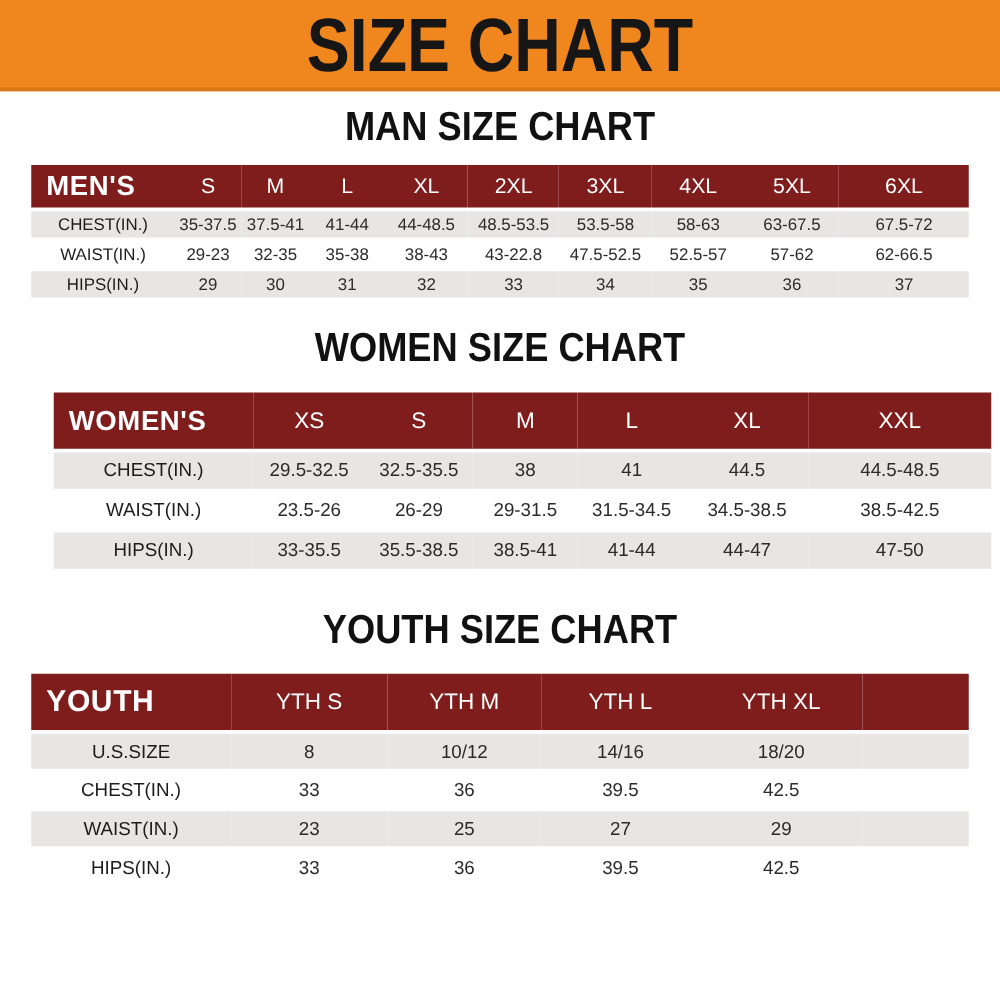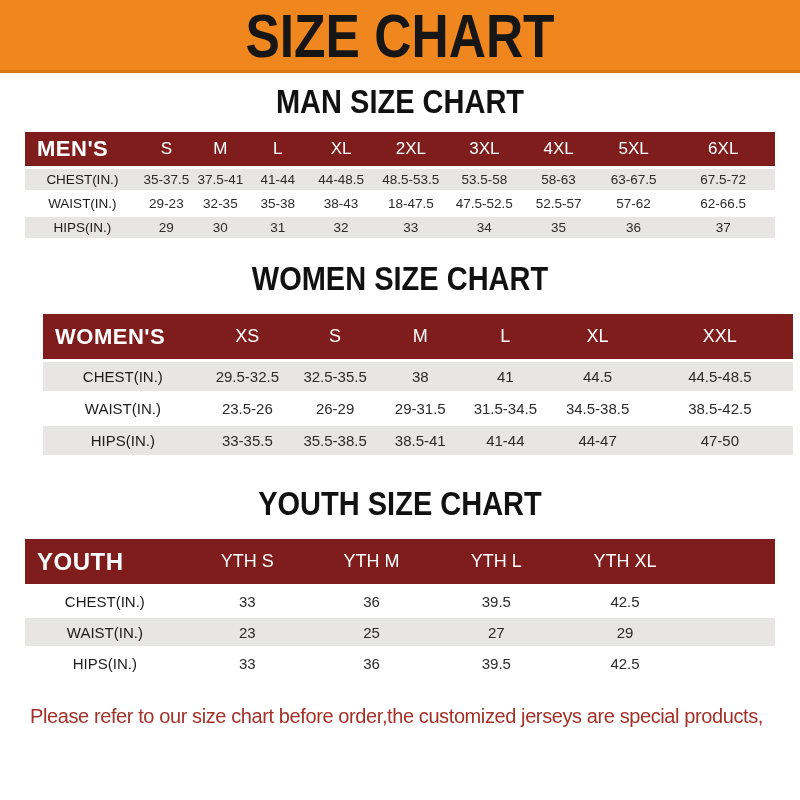--- a/index.html
+++ b/index.html
@@ -121,21 +121,21 @@
       <td>58-63</td>
       <td>63-67.5</td>
       <td>67.5-72</td>
     </tr>
     <tr class="row-white">
       <td class="row-label">WAIST(IN.)</td>
       <td>29-23</td>
       <td>32-35</td>
       <td>35-38</td>
       <td>38-43</td>
-      <td>18-47.5</td>
+      <td>43-22.8</td>
       <td>47.5-52.5</td>
       <td>52.5-57</td>
       <td>57-62</td>
       <td>62-66.5</td>
     </tr>
     <tr class="row-gray">
       <td class="row-label">HIPS(IN.)</td>
       <td>29</td>
       <td>30</td>
       <td>31</td>
@@ -216,20 +216,28 @@
     </colgroup>
     <tbody>
         <tr class="header-row">
       <th class="corner">YOUTH</th>
       <th>YTH S</th>
       <th>YTH M</th>
       <th>YTH L</th>
       <th>YTH XL</th>
       <th></th>
     </tr>
+    <tr class="row-gray">
+      <td class="row-label">U.S.SIZE</td>
+      <td>8</td>
+      <td>10/12</td>
+      <td>14/16</td>
+      <td>18/20</td>
+      <td></td>
+    </tr>
     <tr class="row-white">
       <td class="row-label">CHEST(IN.)</td>
       <td>33</td>
       <td>36</td>
       <td>39.5</td>
       <td>42.5</td>
       <td></td>
     </tr>
     <tr class="row-gray">
       <td class="row-label">WAIST(IN.)</td>
@@ -245,14 +253,13 @@
       <td>36</td>
       <td>39.5</td>
       <td>42.5</td>
       <td></td>
     </tr>
   </tbody>
     </table>
 </div>
 
 <div class="footer">
-  <div>Please refer to our size chart before order,the customized jerseys are special products,</div>
 </div>
 
 </body></html>

